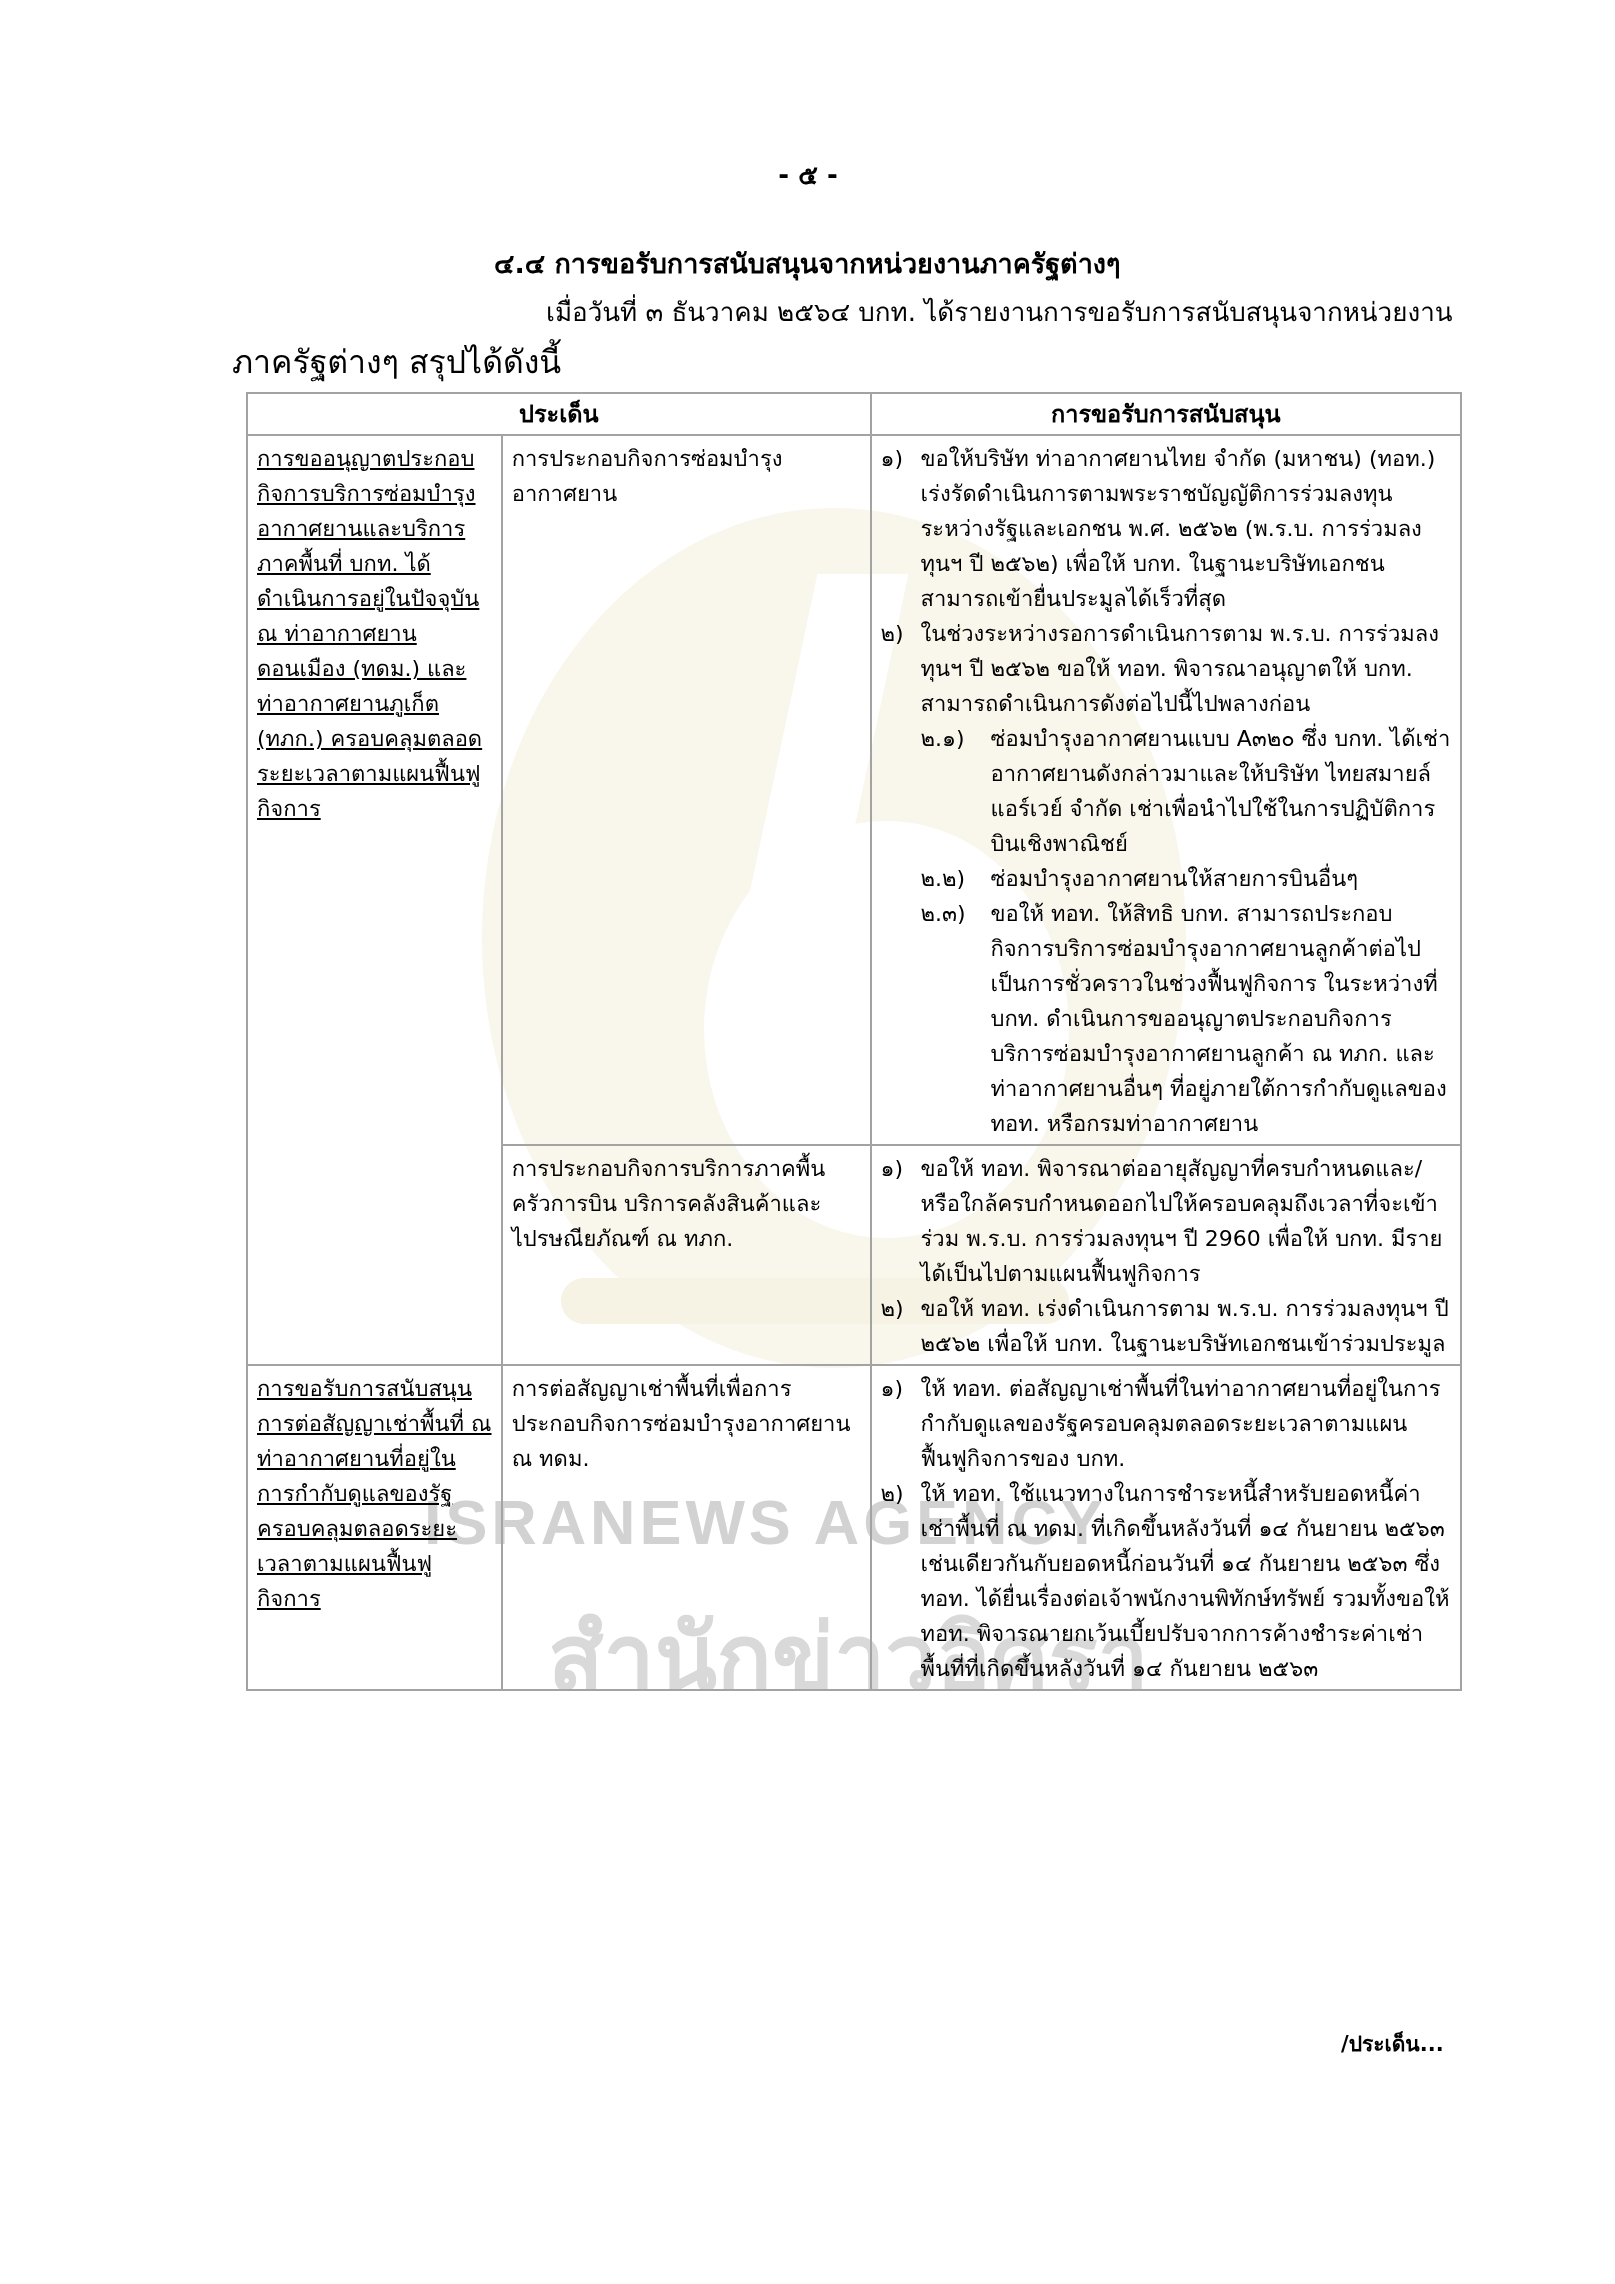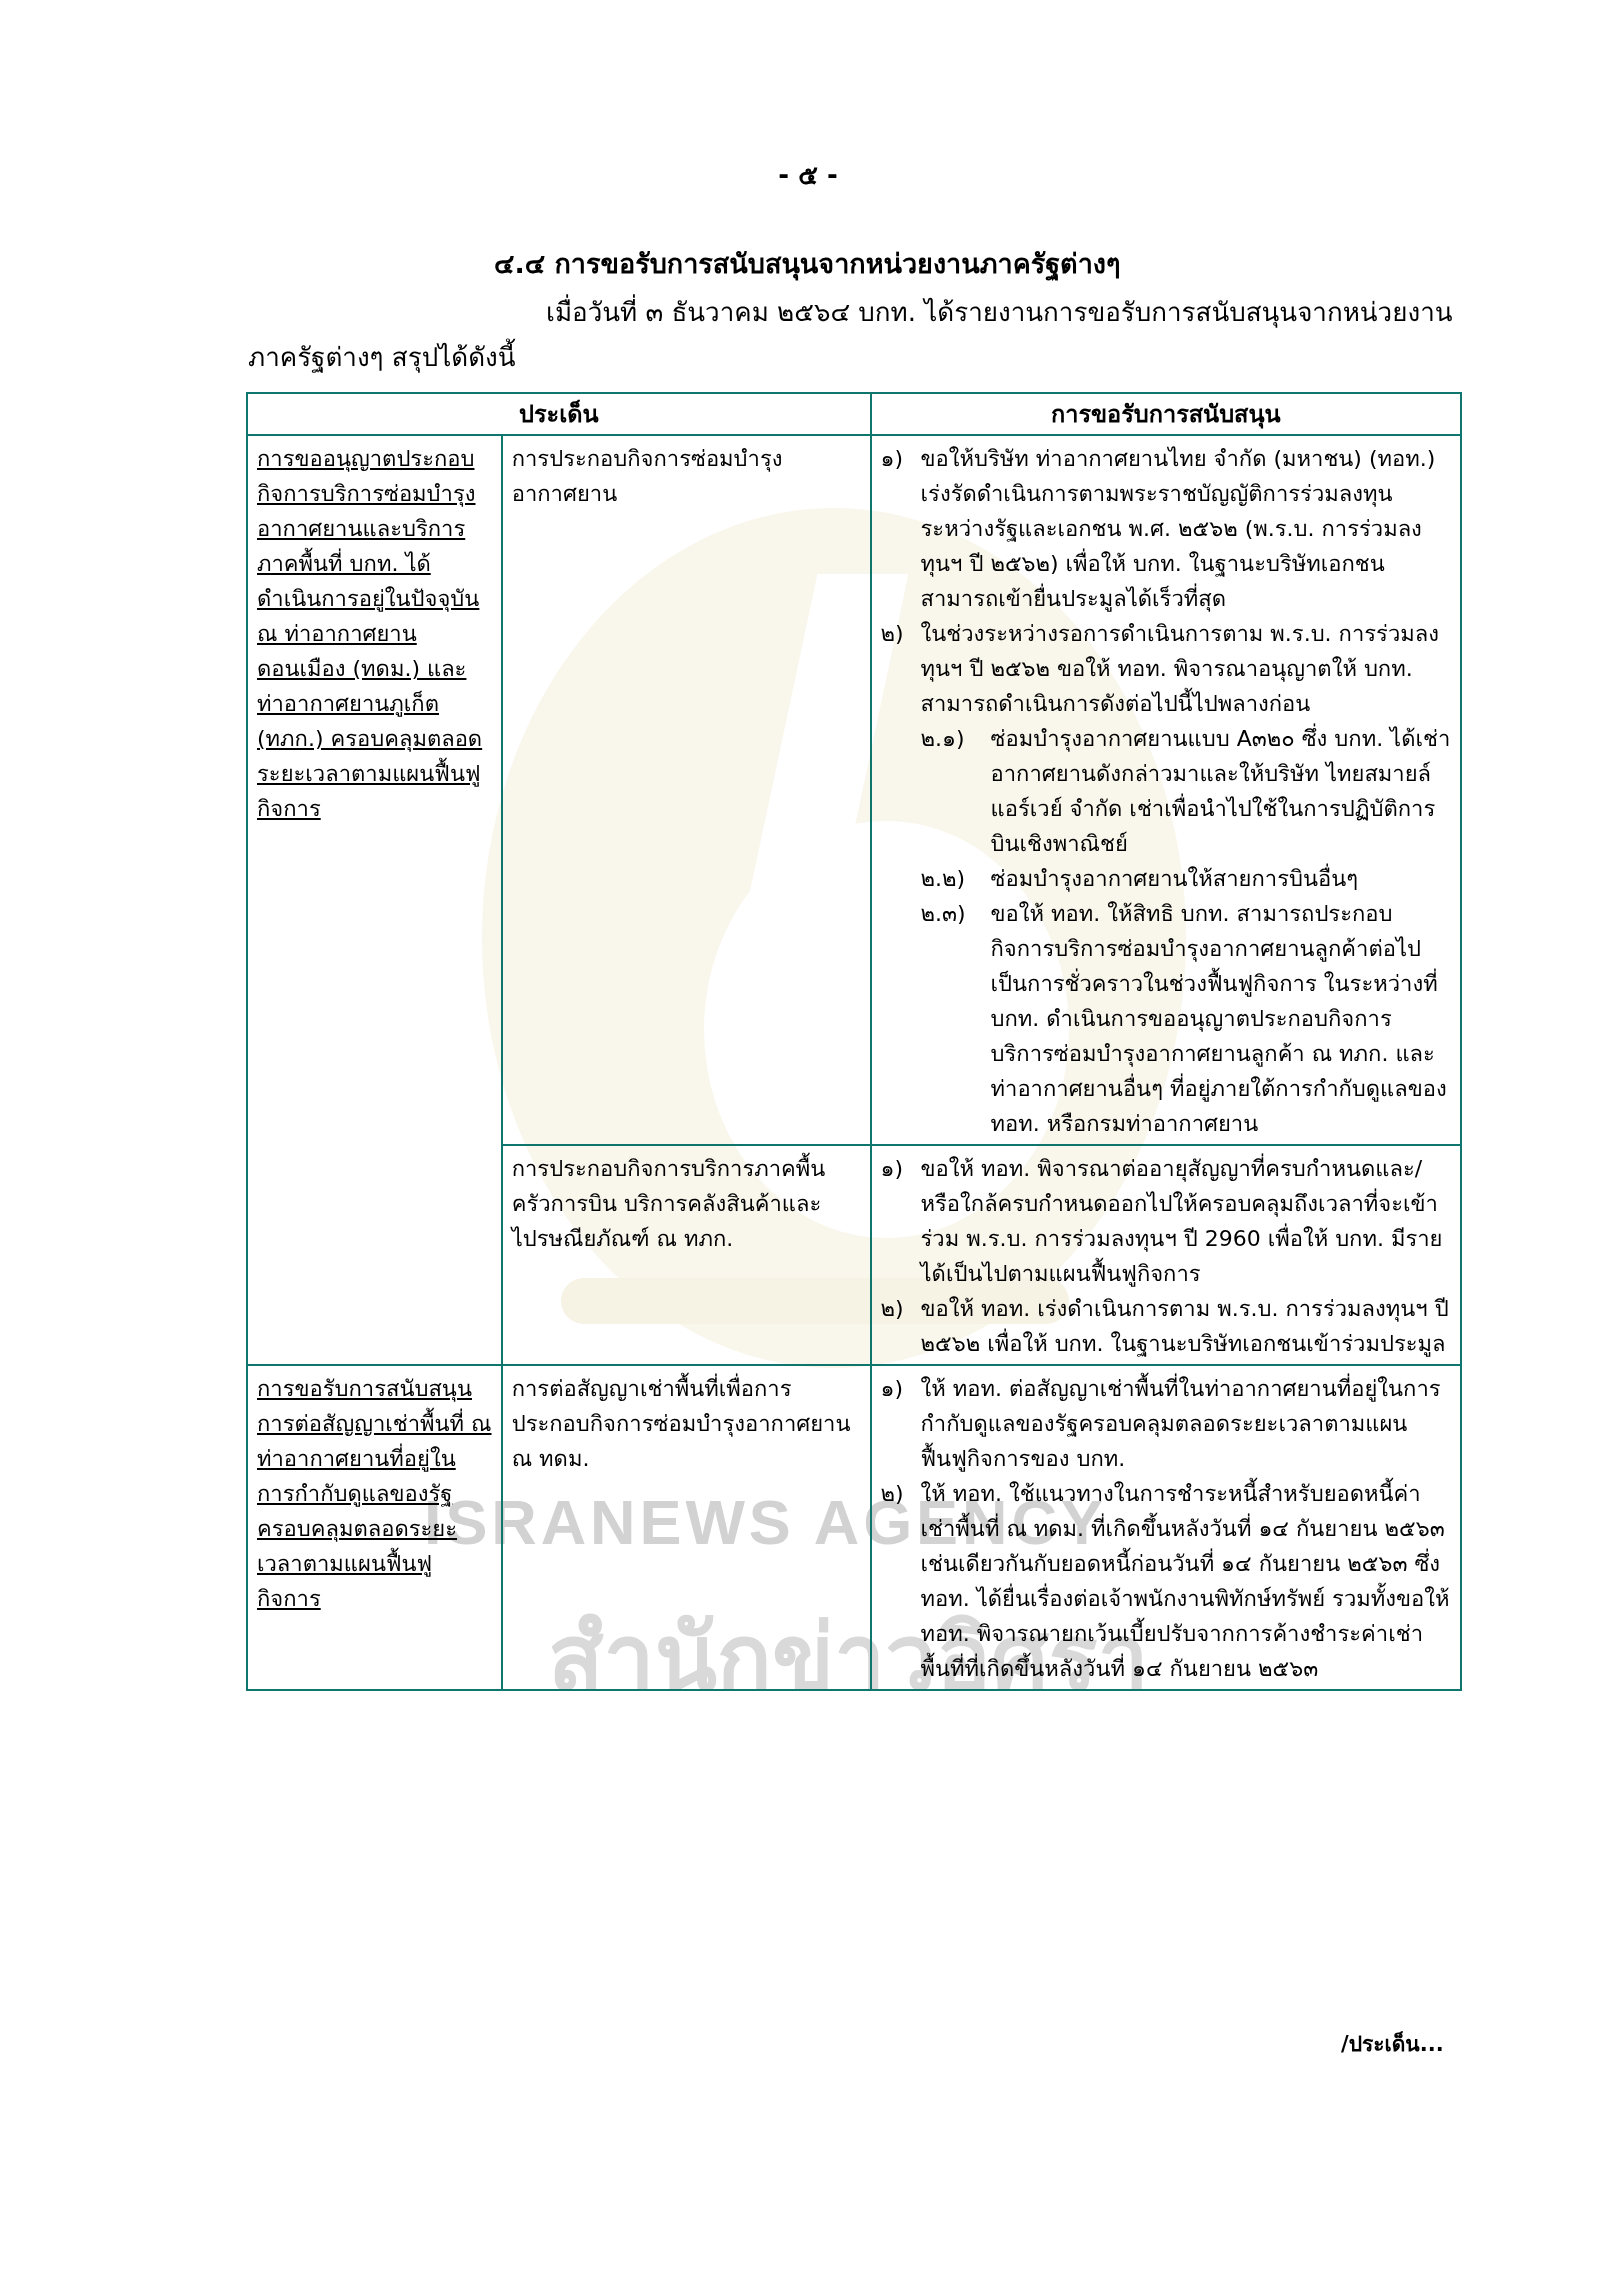--- a/index.html
+++ b/index.html
@@ -2,39 +2,39 @@
 <html style="font-size:10.4px"><head>
 <meta charset="utf-8">
 <style>
   html, body { margin: 0; padding: 0; background: #ffffff; }
   body { width: 1616px; height: 2284px; position: relative; overflow: hidden;
          font-family: "DejaVu Sans", "Liberation Sans", sans-serif; color: #000; }
   .page-number { position: absolute; top: 154px; left: 0; width: 1616px; text-align: center;
                  font-size: 26px; font-weight: bold; }
   .section-title { position: absolute; top: 242px; left: 494px; font-size: 27px; font-weight: bold; white-space: nowrap; }
   .intro-line1 { position: absolute; top: 291px; left: 546px; font-size: 26px; white-space: nowrap; }
-  .intro-line2 { position: absolute; top: 336px; left: 248px; font-size: 26px; white-space: nowrap; }
+  .intro-line2 { position: absolute; top: 336px; left: 232px; font-size: 32px; white-space: nowrap; }
 
   .wm-circle { position: absolute; left: 482px; top: 508px; width: 704px; height: 860px;
                border-radius: 50%; background: #f9f6ec; z-index: 0; }
   .wm-inner { position: absolute; left: 704px; top: 821px; width: 365px; height: 417px;
               border-radius: 50%; background: #ffffff; z-index: 0; }
   .wm-bar { position: absolute; left: 769px; top: 574px; width: 91px; height: 456px;
             background: #ffffff; transform: skewX(-12deg); z-index: 0; }
   .wm-base { position: absolute; left: 561px; top: 1278px; width: 508px; height: 46px;
              border-radius: 23px; background: #f6f2e4; z-index: 0; }
   .wm-text1 { position: absolute; left: 424px; top: 1486px; font-size: 63px; font-weight: bold;
               color: #d2d2d2; letter-spacing: 3.9px; z-index: 0; white-space: nowrap;
               font-family: "Liberation Sans", sans-serif; }
   .wm-text2 { position: absolute; left: 548px; top: 1584px; font-size: 91px; font-weight: bold;
               color: #d9d9d9; z-index: 0; white-space: nowrap; text-align: right; }
 
   table.main { position: absolute; top: 392px; left: 246px; width: 1216px; border-collapse: collapse;
                z-index: 1; font-size: 22px; line-height: 35px; }
-  table.main td, table.main th { border: 2px solid #0f766e; vertical-align: top; padding: 5.2px 9px 2.6px 9px; }
+  table.main td, table.main th { border: 2px solid #a3a3a3; vertical-align: top; padding: 5.2px 9px 2.6px 9px; }
   table.main th { font-weight: bold; text-align: center; padding: 2.6px 6.5px; height: 34px; vertical-align: middle; font-size: 23.5px; }
   .col1 { width: 236px; text-decoration: underline; }
   .col2 { width: 351px; }
   .col3 { width: 574px; margin-left: 41px; }
   .item { display: flex; }
   .num { width: 40px; flex: none; }
   .sub { display: flex; margin-left: 40px; }
   .subnum { width: 70px; flex: none; }
   .txt { flex: 1; }
   .next-page { position: absolute; top: 2027px; left: 1341px; font-size: 21px; font-weight: bold; white-space: nowrap; }

